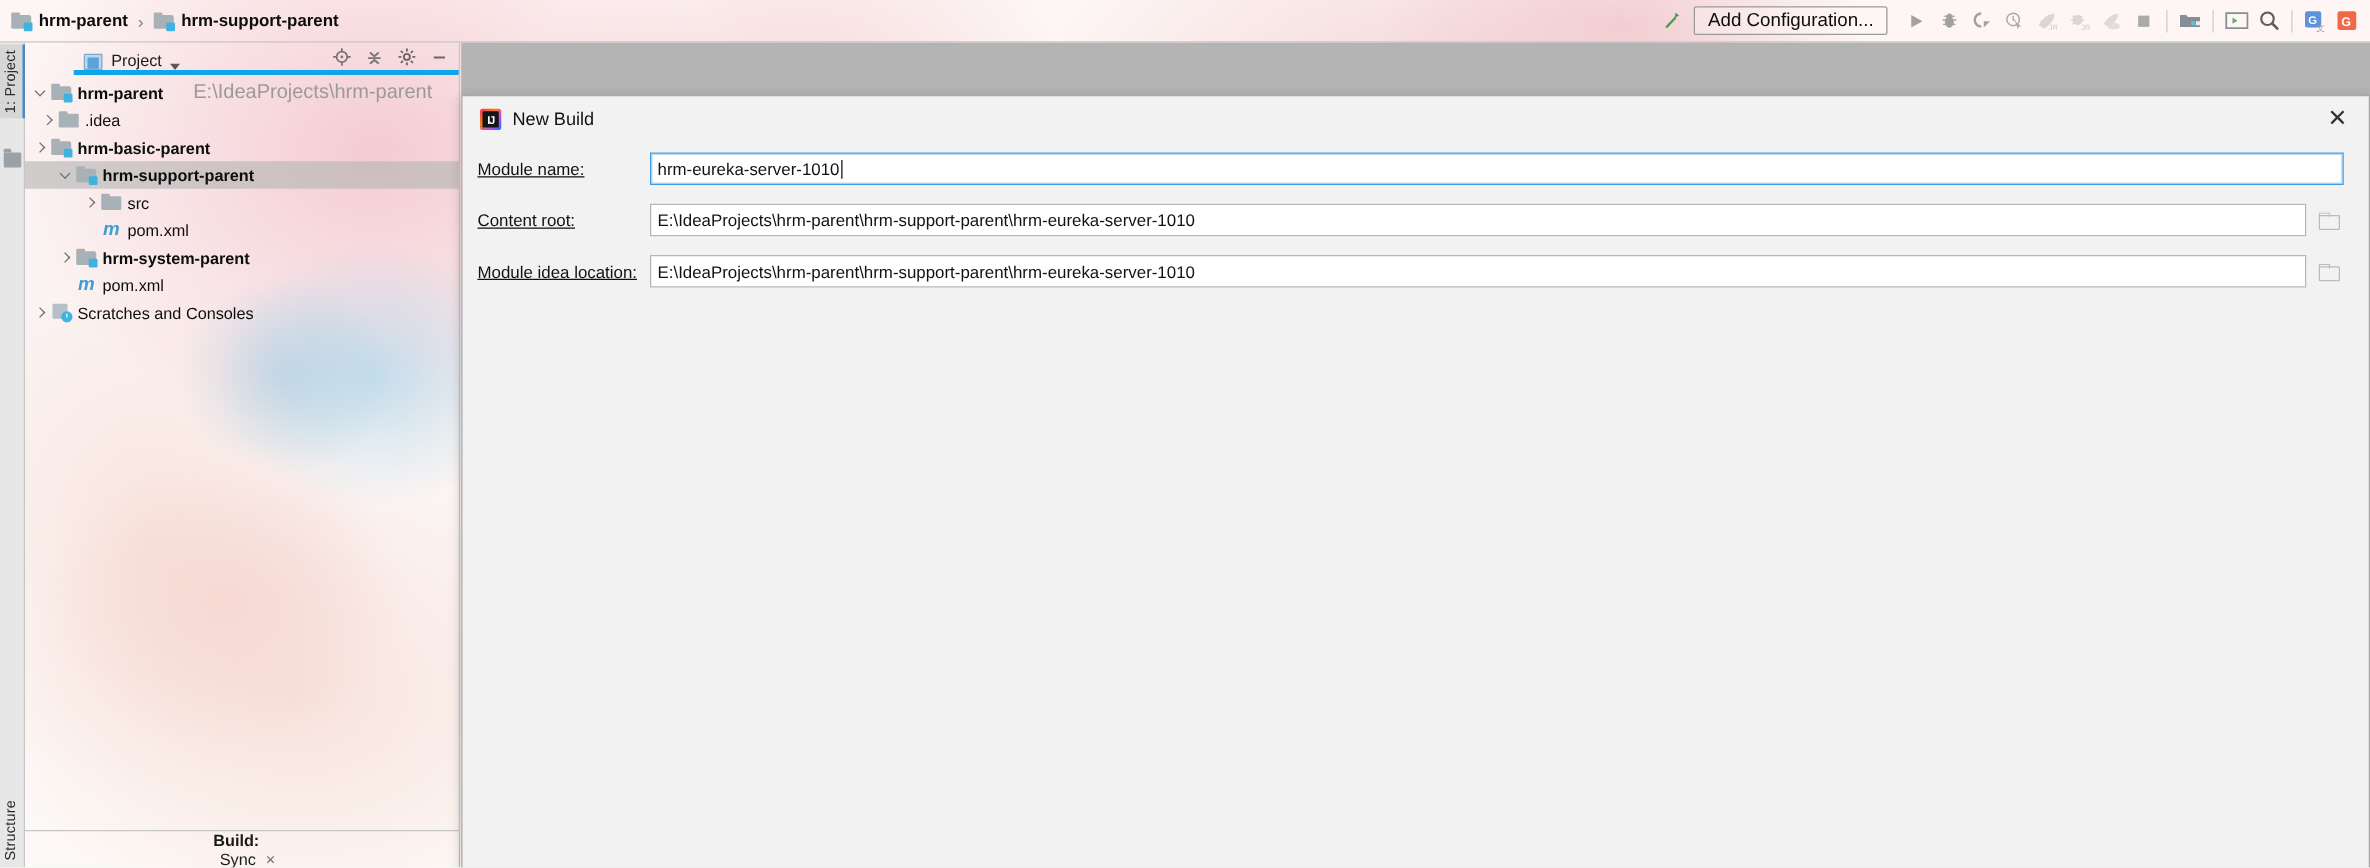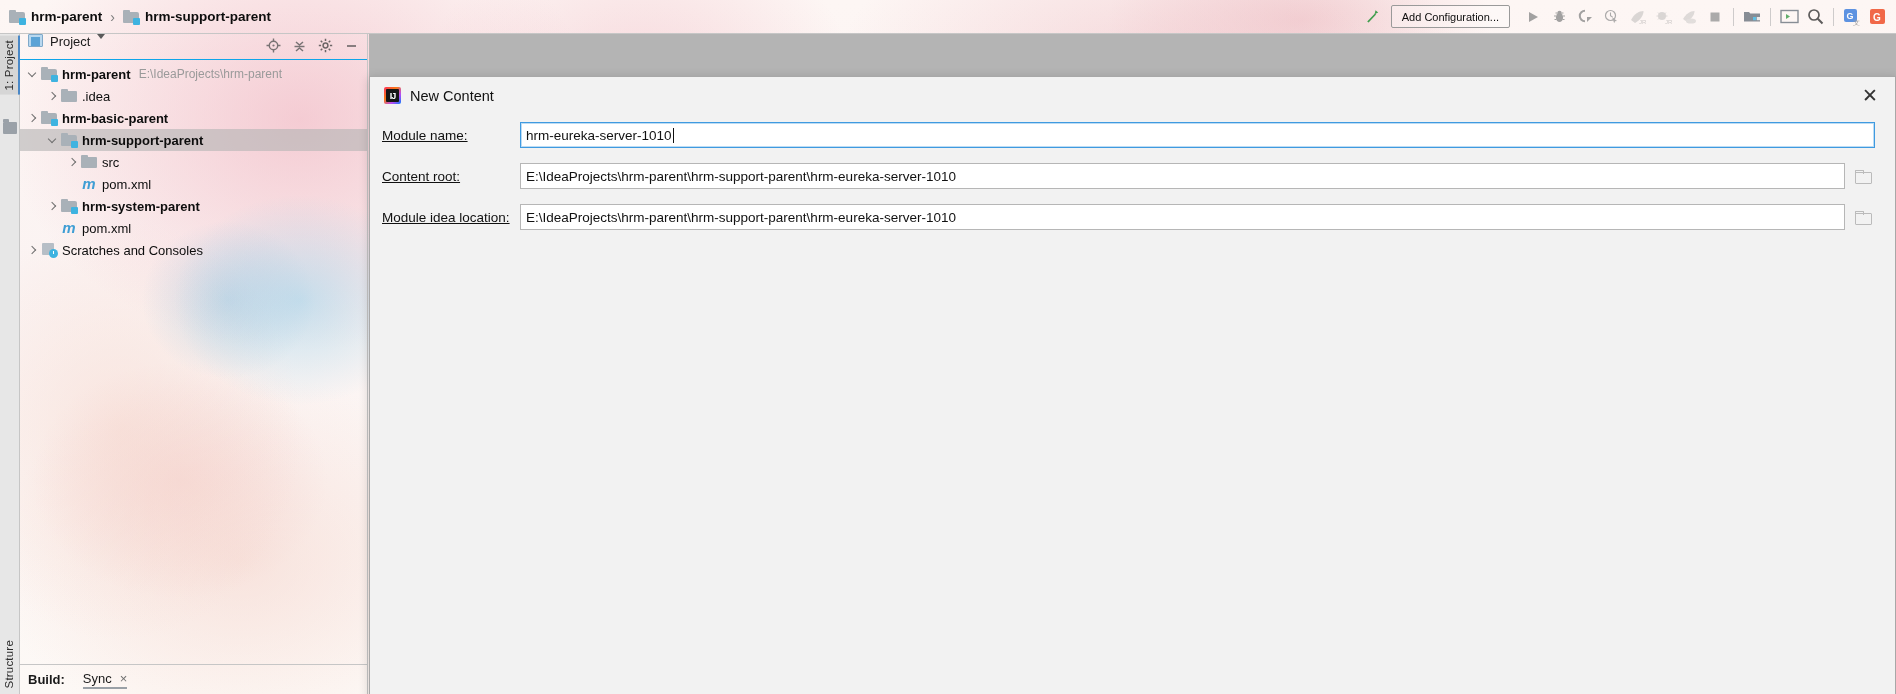--- a/index.html
+++ b/index.html
@@ -90,21 +90,21 @@
     padding-right: 5px;
   }
   .hammer-btn { width: 30px; display: flex; align-items: center; justify-content: center; }
   .add-config {
     height: 23px;
     display: flex; align-items: center;
     padding: 0 10px;
     border: 1px solid #9a9a9a;
     border-radius: 2px;
     background: rgba(255,255,255,0.28);
-    font-size: 11px;
+    font-size: 15px;
     color: #0d0d0d;
     margin: 0 10px 0 4px;
     white-space: nowrap;
   }
   .tool-ico {
     width: 26px; height: 28px;
     display: flex; align-items: center; justify-content: center;
     opacity: .82;
   }
   .tb-sep { width: 1px; height: 18px; background: #b9b9b9; margin: 0 5px; opacity:.7; }
@@ -143,23 +143,24 @@
     position: absolute;
     left: 20px; top: 34px;
     width: 348px; height: 660px;
     background: transparent;
     z-index: 3;
     border-right: 1px solid #c6c6c6;
   }
   .panel-head {
     position: relative;
     height: 26px;
-    display: flex; align-items: flex-start;
-    border-bottom: 1px solid #0ea5e9;
+    display: flex; align-items: flex-end;
+    border-bottom: 4px solid #0ea5e9;
     padding-left: 8px;
+    margin-left: 39px;
   }
   .panel-head-ico {
     width: 15px; height: 13px;
     background: #b9d8ef;
     border: 1px solid #7fa9c9;
     border-radius: 1px;
     position: relative;
     margin-right: 7px;
   }
   .panel-head-ico::after{
@@ -190,39 +191,40 @@
     width: 16px; flex: none;
     display: flex; align-items: center; justify-content: center;
     color: #6e6e6e; font-size: 11px;
   }
   .arrow.empty { visibility: hidden; }
   .arrow .chev-r { display:inline-block; width:6px; height:6px; border-right:1.6px solid #6e6e6e; border-bottom:1.6px solid #6e6e6e; transform: rotate(-45deg); }
   .arrow .chev-d { display:inline-block; width:6px; height:6px; border-right:1.6px solid #6e6e6e; border-bottom:1.6px solid #6e6e6e; transform: rotate(45deg); margin-top:-3px;}
   .ticon { width: 18px; flex: none; display:flex; align-items:center; justify-content:center; margin-right: 4px; }
   .tlabel { font-weight: bold; color: #0d0d0d; }
   .tlabel.normal { font-weight: normal; }
-  .tpath { color: #9a9a9a; font-weight: normal; margin-left: 8px; font-size: 12px; }
+  .tpath { color: #9a9a9a; font-weight: normal; margin-left: 24px; font-size: 16px; }
   .mvn-ico { color: #3f9ed4; font-style: italic; font-weight: bold; font-size: 15px; line-height: 14px; }
   .lib-ico { display: flex; align-items: flex-end; gap: 1px; height: 13px; }
   .lib-ico i { display:block; width: 2.5px; border-radius:.5px; }
   .scratch-ico { position: relative; width: 16px; height: 14px; }
   .scratch-ico .pg { position:absolute; left:1px; top:0; width:12px; height:12px; background:#b6bec6; border-radius:1px; }
   .scratch-ico .cl { position:absolute; right:-1px; bottom:-1px; width:9px; height:9px; border-radius:50%; background:#3eb3e0; }
   .scratch-ico .cl::after { content:""; position:absolute; left:4px; top:1.5px; width:1px; height:3.5px; background:#fff; }
 
   
   .buildbar {
     position: absolute; left: 20px; bottom: 0;
     width: 348px; height: 30px;
     display: flex; align-items: center;
     border-top: 1px solid #c6c6c6;
     background: transparent;
     padding-left: 8px;
     z-index: 4;
     font-size: 13px;
+    flex-direction: column;
   }
   .build-label { font-weight: bold; color: #1a1a1a; margin-right: 18px; }
   .sync-tab { display: flex; align-items: center; gap: 8px; padding-bottom: 1px; border-bottom: 2px solid #9aa0a6; }
   .sync-x { color: #707070; font-size: 13px; }
 
   
   .editor-bg {
     position: absolute;
     left: 369px; top: 34px;
     width: 1527px; height: 660px;
@@ -491,21 +493,21 @@
           </span>
         <span class="ticon">
             <span class="folder-ico">
               <span class="badge"></span>
             </span>
           </span>
         <span class="tlabel">hrm-parent</span>
         <span class="tpath">E:\IdeaProjects\hrm-parent</span>
       </div>
 
-      <div class="trow" style="padding-left:24px">
+      <div class="trow" style="padding-left:10px">
         <span class="arrow">
             <span class="chev-r"></span>
           </span>
         <span class="ticon">
             <span class="folder-plain"></span>
           </span>
         <span class="tlabel normal">.idea</span>
       </div>
 
       <div class="trow" style="">
@@ -595,21 +597,21 @@
   </div>
 
   <div class="editor-bg"></div>
   <div class="editor-bottom-strip"></div>
 
   <div class="dialog">
     <div class="dlg-titlebar">
       <span class="idea-logo">
           <span class="ij">IJ</span>
         </span>
-      <span class="dlg-title">New Content</span>
+      <span class="dlg-title">New Build</span>
       <span class="dlg-close">✕</span>
     </div>
 
     <div class="dlg-body">
 
       <div class="field-row">
         <span class="field-label">Module name:</span>
         <span class="field-input focused">
           <span>hrm-eureka-server-1010</span>
             <span class="caret"></span>

